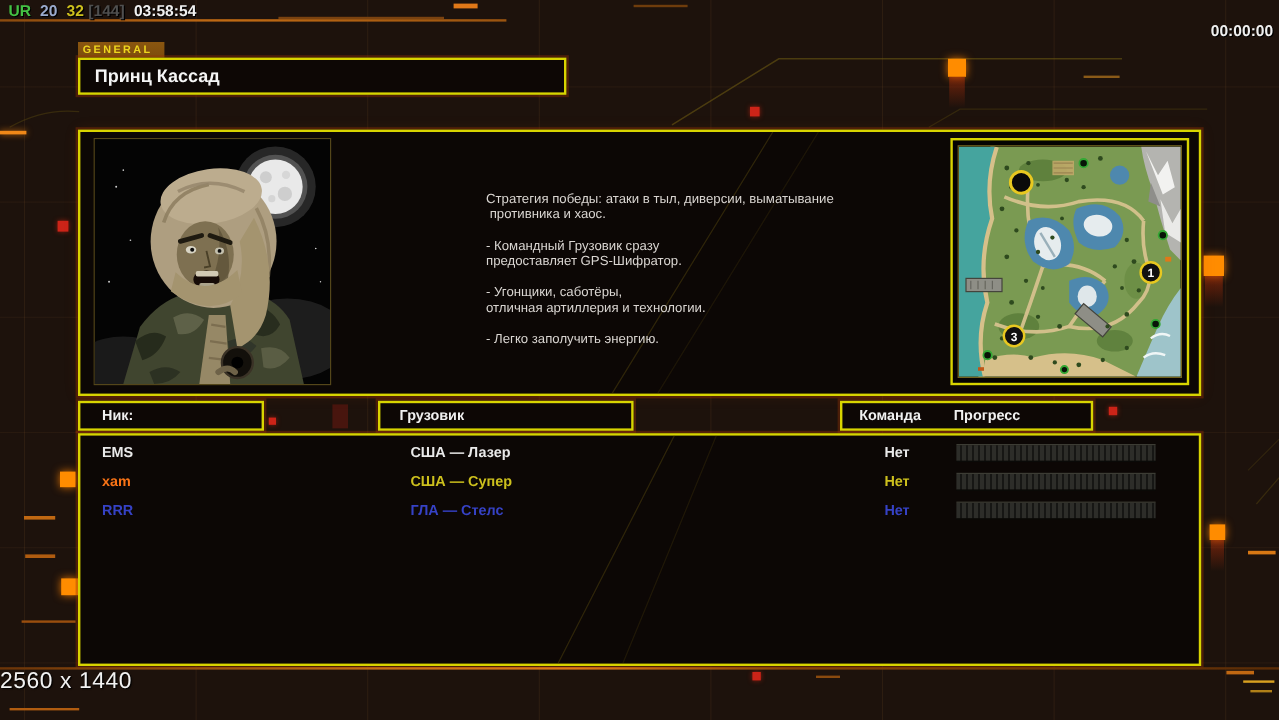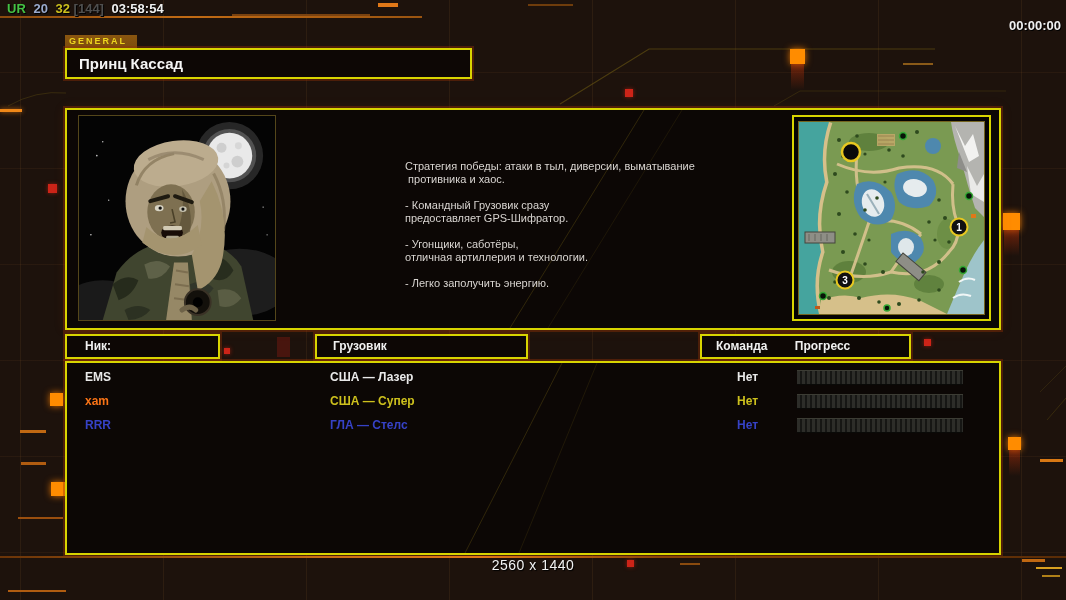--- a/index.html
+++ b/index.html
@@ -59,31 +59,31 @@
   .hdr-general{left:315px;width:213px;padding-left:16px;}
   .hdr-team{left:700px;width:211px;}
   .hdr-team .h1{margin-left:14px;}
   .hdr-team .h2{margin-left:24px;}
   
   .players-panel{position:absolute;left:65px;top:361px;width:936px;height:194px;z-index:2;box-sizing:border-box;
     border:2px solid #d8d400;background:#0c0705;
     box-shadow:0 0 0 2px rgba(150,50,5,.40);}
   .prow{position:absolute;left:0;width:100%;height:24px;font-size:12px;font-weight:600;}
   .prow .nick{position:absolute;left:18px;top:4px;}
-  .prow .gen{position:absolute;left:263px;top:4px;}
+  .prow .gen{position:absolute;left:275px;top:4px;}
   .prow .team{position:absolute;left:670px;top:4px;}
   .prow .bar{position:absolute;left:730px;top:4px;width:166px;height:13px;
     background:repeating-linear-gradient(90deg,#2d2d29 0 3px,#161614 3px 5px);
     border-top:1px solid #3c3c34;border-bottom:1px solid #0a0a08;}
   .prow .bar .fill{height:100%;background:#3a6;width:0;}
   
   .footer-line{position:absolute;left:0;top:556px;width:1066px;height:2px;z-index:2;
     background:linear-gradient(90deg,#6a3408,#c86e16 30%,#e07818 45%,#8a4408 62%,#5a2c06);}
-  .resolution{position:absolute;left:0;top:557px;width:100%;text-align:center;z-index:3;
-    font-size:14px;color:#f2f2f2;letter-spacing:.5px;text-shadow:1px 1px 1px #000;}
+  .resolution{position:absolute;left:0;top:557px;width:100%;text-align:left;z-index:3;
+    font-size:19px;color:#f2f2f2;letter-spacing:.5px;text-shadow:1px 1px 1px #000;}
 </style>
 </head>
 <body>
 
 <div class="stage">
 
   <svg class="traces" width="1066" height="600">
     <path d="M560,104 L649,49 L935,49" fill="none" stroke="#6b5812" stroke-width="1.2" opacity="0.6"></path>
     <path d="M774,106 L800,91 L1006,91" fill="none" stroke="#6b5812" stroke-width="1" opacity="0.3"></path>
     <path d="M8,106 Q36,90 66,93" fill="none" stroke="#6b5812" stroke-width="1" opacity="0.35"></path>

